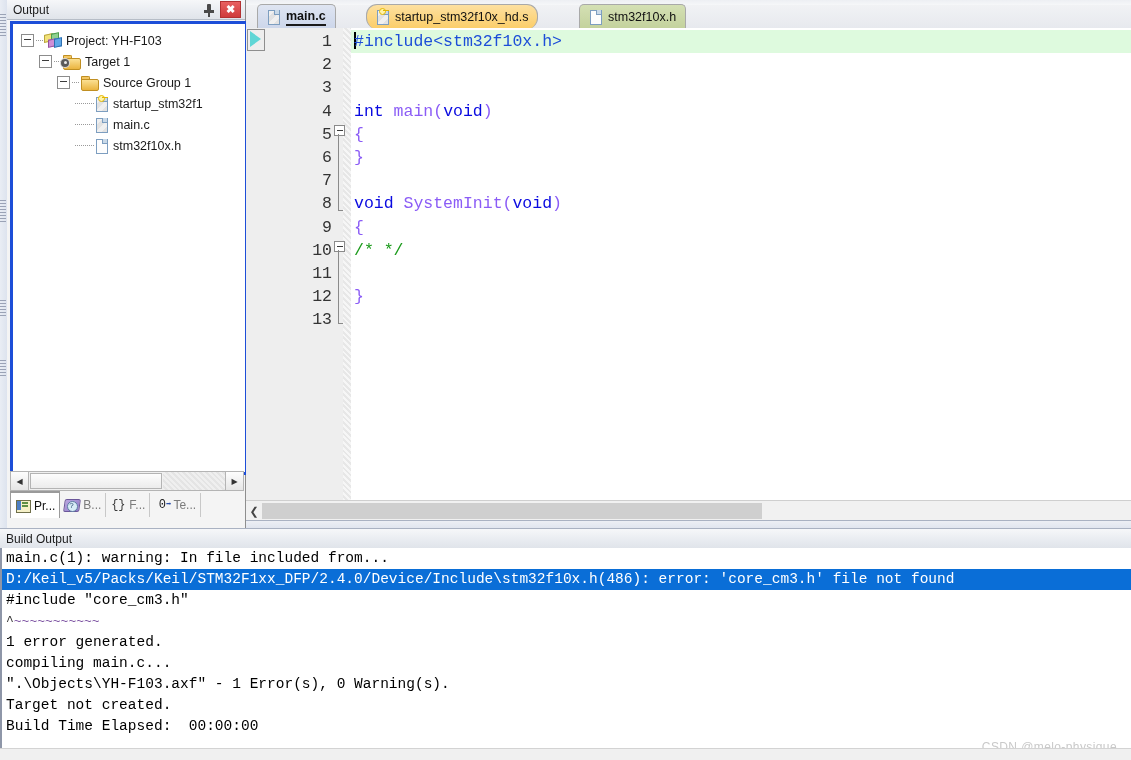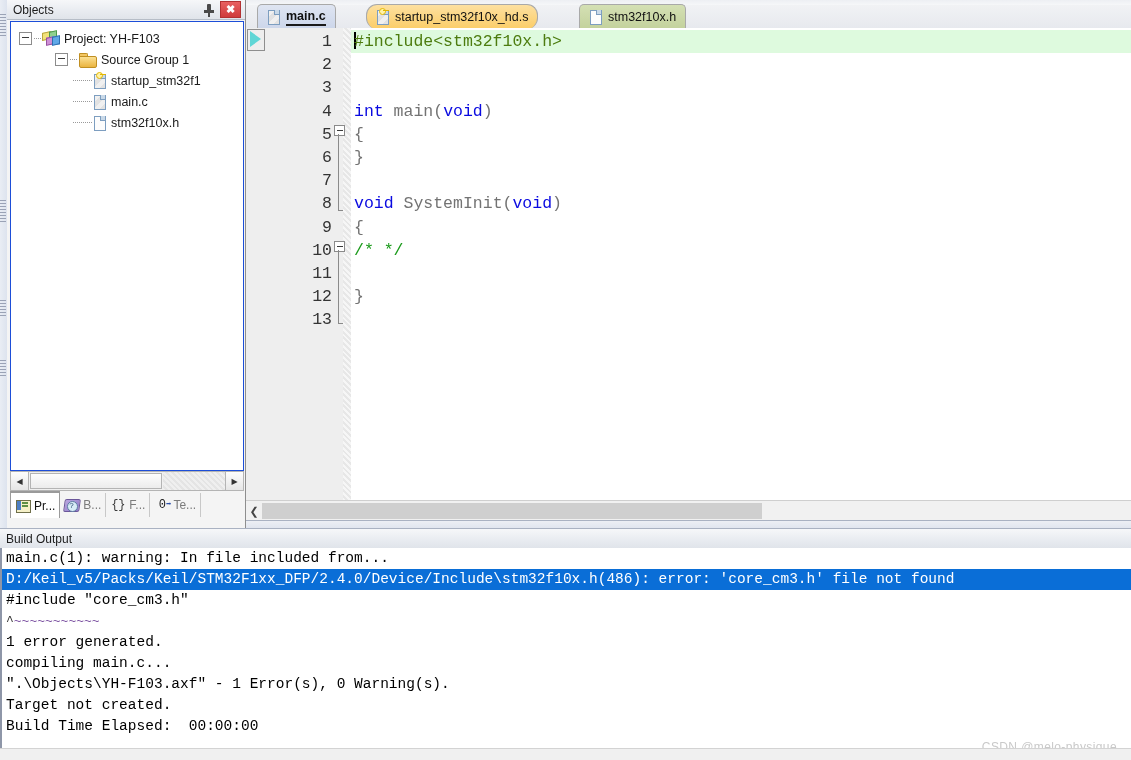--- a/index.html
+++ b/index.html
@@ -65,21 +65,21 @@
     width:19px; height:15px; margin-right:4px;
     background:linear-gradient(to bottom,#e86060,#cf3c3c);
     border:1px solid #b33232;
     display:flex; align-items:center; justify-content:center;
     color:#fff; font-size:11px; font-weight:bold; line-height:1;
     cursor:pointer;
   }
 
   .tree-area {
     position:absolute; left:3px; top:21px; width:232px; height:448px;
-    background:#ffffff; border:1px solid #1d4ed8;
+    background:#ffffff; border:3px solid #1d4ed8;
     overflow:hidden;
   }
   .tree {
     padding:6px 0 0 0; font-size:12.5px; color:#1a1a1a;
   }
   .node {
     display:flex; align-items:center; height:21px; white-space:nowrap;
     position:relative;
   }
   .expander {
@@ -260,22 +260,22 @@
   .codelines {
     position:absolute; left:105px; top:2px; width:780px;
   }
   .cline {
     height:23.2px; line-height:23.2px; white-space:pre; padding-left:3px;
   }
   .cline.hl { background:#defade; width:780px; }
   .kw { color:#0a0ae0; }
   .num { color:#008080; }
   .cmt { color:#1a9a1a; }
-  .inc { color:#4d7c0f; }
-  .plain { color:#737373;font-family:Liberation Mono, monospace; }
+  .inc { color:#1d4ed8; }
+  .plain { color:#8b5cf6;font-family:Liberation Mono, monospace; }
   .caret {
     display:inline-block; width:2px; height:17px; background:#000;
     vertical-align:-3px; margin-right:-2px;
   }
   .foldcol {
     position:absolute; left:88px; top:2px; width:17px;
   }
   .foldbox {
     position:absolute; width:9px; height:9px; border:1px solid #8a8a8a; background:#fff;
     cursor:pointer;
@@ -352,39 +352,49 @@
   <div class="dock-strip">
     <div class="tick" style="top:14px;height:22px;"></div>
     <div class="tick" style="top:200px;height:22px;"></div>
     <div class="tick" style="top:300px;height:18px;"></div>
     <div class="tick" style="top:360px;height:18px;"></div>
   </div>
 
   <div class="project-panel">
 
     <div class="panel-title">
-      <span class="ttl">Objects</span>
+      <span class="ttl">Output</span>
       <span class="pin-icon">
           <span class="pin-stem"></span>
         </span>
       <span class="close-btn">✖</span>
     </div>
 
     <div class="tree-area">
       <div class="tree" id="tree-root">
           <div class="node" style="padding-left: 8px;">
             <span class="expander"></span>
             <span class="dotline"></span>
             <span class="ic ic-project">
               <span class="s1"></span>
               <span class="s2"></span>
               <span class="s3"></span>
               <span class="s4"></span>
             </span>
             <span class="nlabel">Project: YH-F103</span>
+          </div>
+          <div class="node" style="padding-left: 26px;">
+            <span class="expander"></span>
+            <span class="dotline"></span>
+            <span class="ic ic-folder target">
+              <span class="ft"></span>
+              <span class="fb"></span>
+              <span class="gear"></span>
+            </span>
+            <span class="nlabel">Target 1</span>
           </div>
           <div class="node" style="padding-left: 44px; text-align: center;">
             <span class="expander"></span>
             <span class="dotline"></span>
             <span class="ic ic-folder">
               <span class="ft"></span>
               <span class="fb"></span>
             </span>
             <span class="nlabel">Source Group 1</span>
           </div>

